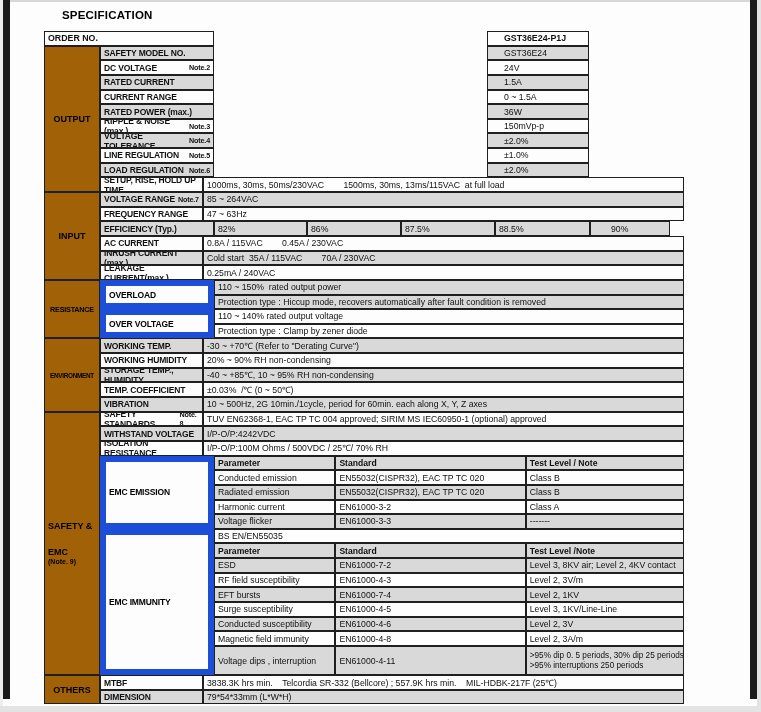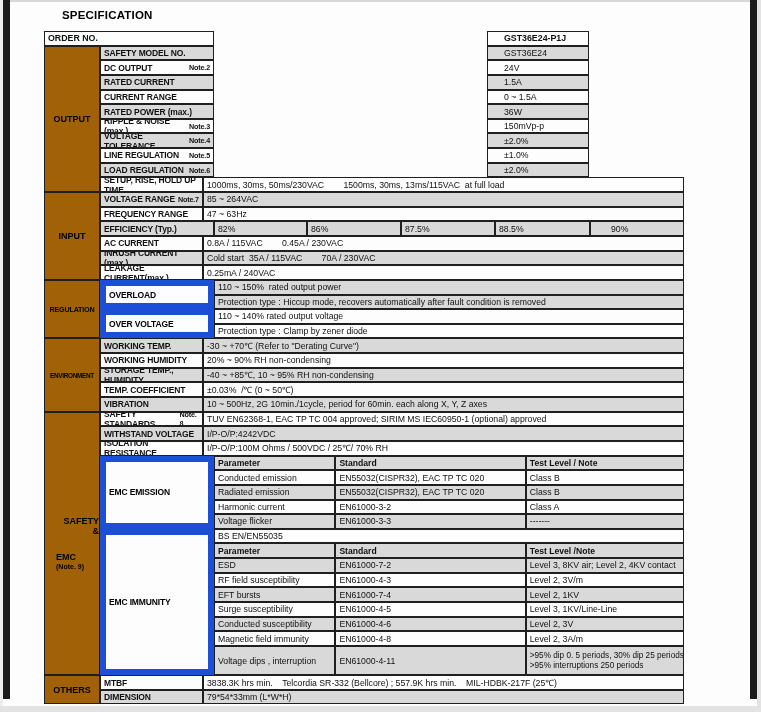--- a/index.html
+++ b/index.html
@@ -21,28 +21,28 @@
   .lbl{width:114px;font-weight:bold;font-size:8.5px;letter-spacing:-.15px;}
   .lbl .note{margin-left:auto;font-size:7.2px;font-weight:bold;padding-left:2px;}
   .val{font-size:8.7px;white-space:pre;}
   .wide{width:536px;}
   .boxed{width:102px;padding-left:16px;}
   .gap{width:273px;}
   .sec{display:flex;}
   .grp{width:56px;box-sizing:border-box;border:1px solid #1f1f1f;background:#a16207;display:flex;flex-direction:column;align-items:center;justify-content:center;font-weight:bold;font-size:9px;color:#000;text-align:center;}
   .grp.small{font-size:7.2px;letter-spacing:-.2px;}
   .grp.xsmall{font-size:6.4px;letter-spacing:-.3px;}
-  .grp.left{align-items:flex-start;padding-left:11px;text-align:right;}
+  .grp.left{align-items:flex-start;padding-left:3px;text-align:center;}
   .grp .l2{margin-top:16px;}
   .grp .gnote{margin-top:1px;font-size:7px;}
   .rows{width:584px;display:flex;flex-direction:column;}
   .subgrp{display:flex;}
   .sublbl{width:114px;box-sizing:border-box;border:6px solid #1d4ed8;display:flex;align-items:center;padding:0 3px;font-weight:bold;font-size:8.5px;letter-spacing:-.15px;background:#fdfdfd;color:#000;}
   .subrows{display:flex;flex-direction:column;width:470px;}
-  .eff1{width:93px;}.eff2{width:94px;}.eff3{width:94px;}.eff4{width:95px;}.eff5{width:94px;padding-left:20px;}
+  .eff1{width:93px;}.eff2{width:94px;}.eff3{width:94px;}.eff4{width:95px;}.eff5{width:80px;padding-left:20px;}
   .ep{width:128px;}.es{width:201px;}.et{width:167px;}
   .hdr{font-weight:bold;font-size:8.6px;white-space:pre;}
   .order-lbl{width:170px;font-weight:bold;font-size:8.8px;}
   .order-val{font-weight:bold;font-size:8.8px;}
   .two-line{flex-direction:column;justify-content:center;align-items:flex-start;line-height:1.2;font-size:8.2px;white-space:pre;}
 </style>
 </head>
 <body>
 
 <div class="frame">
@@ -68,21 +68,21 @@
       <div class="rows">
         <div class="r">
           <div class="cell lbl g">
               <span>SAFETY MODEL NO.</span>
             </div>
           <div class="gap"></div>
           <div class="cell val boxed g">GST36E24</div>
         </div>
         <div class="r">
           <div class="cell lbl w">
-              <span>DC OUTPUT</span>
+              <span>DC VOLTAGE</span>
               <span class="note">Note.2</span>
             </div>
           <div class="gap"></div>
           <div class="cell val boxed w">24V</div>
         </div>
         <div class="r">
           <div class="cell lbl g">
               <span>RATED CURRENT</span>
             </div>
           <div class="gap"></div>
@@ -184,21 +184,21 @@
         <div class="r">
           <div class="cell lbl w">
               <span>LEAKAGE CURRENT(max.)</span>
             </div>
           <div class="cell val wide w">0.25mA / 240VAC</div>
         </div>
       </div>
     </div>
 
     <div class="sec">
-      <div class="grp small">REGULATION</div>
+      <div class="grp small">RESISTANCE</div>
       <div class="rows">
         <div class="subgrp">
           <div class="sublbl">OVERLOAD</div>
           <div class="subrows">
             <div class="r">
                 <div class="cell val wide g">110 ~ 150%  rated output power</div>
               </div>
             <div class="r">
                 <div class="cell val wide g">Protection type : Hiccup mode, recovers automatically after fault condition is removed</div>
               </div>

